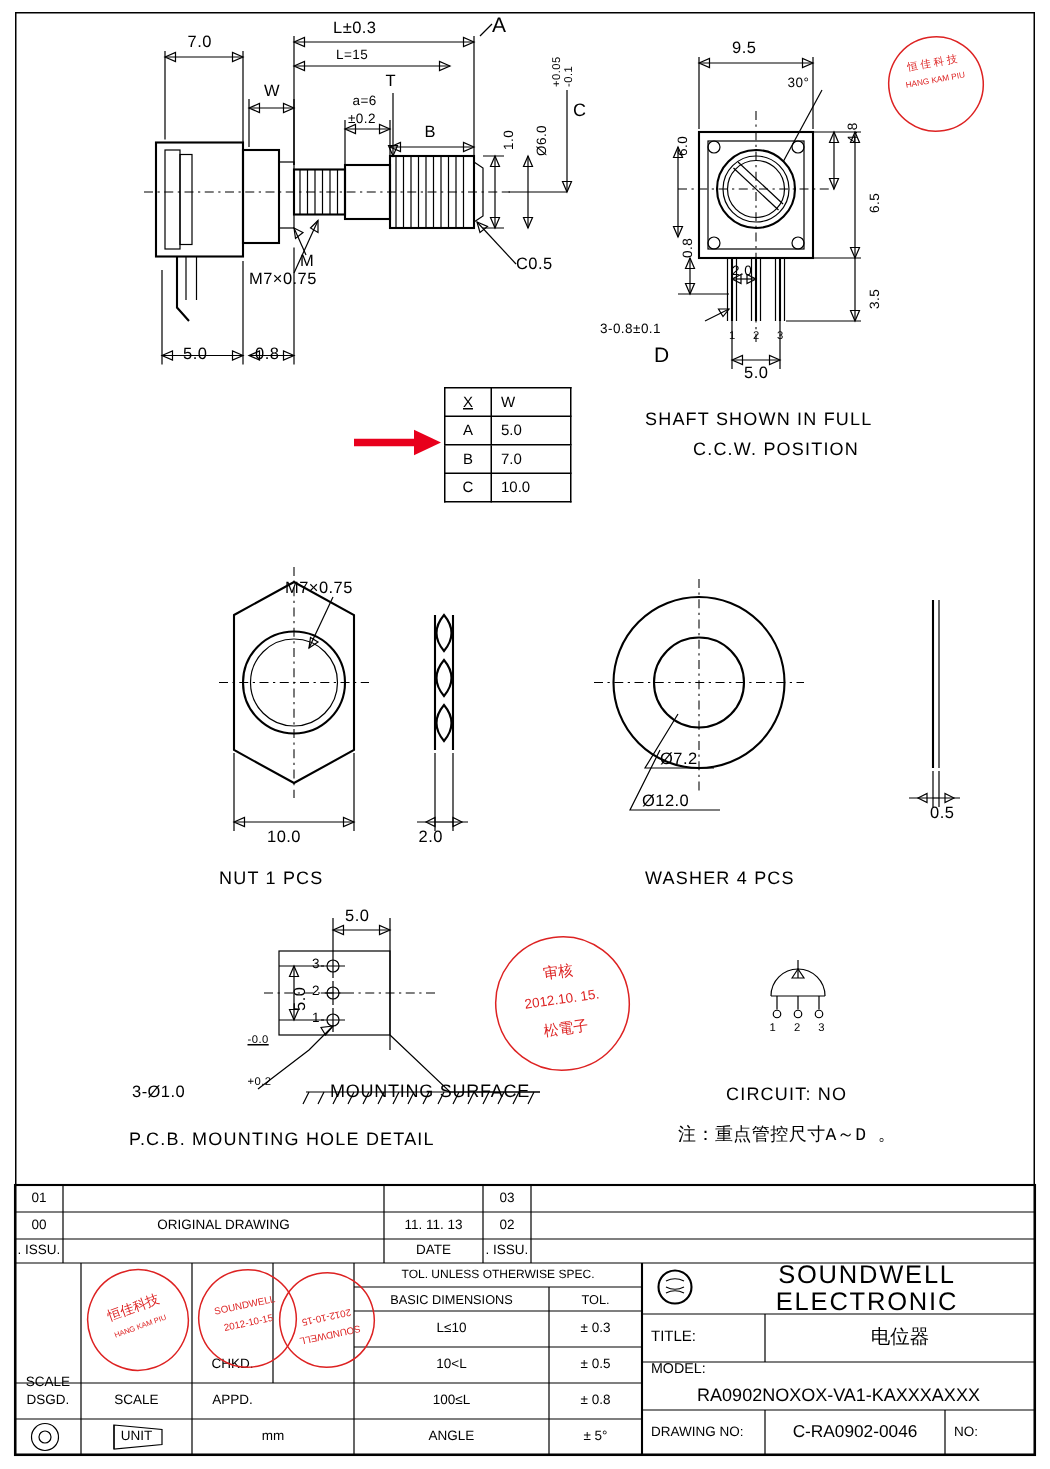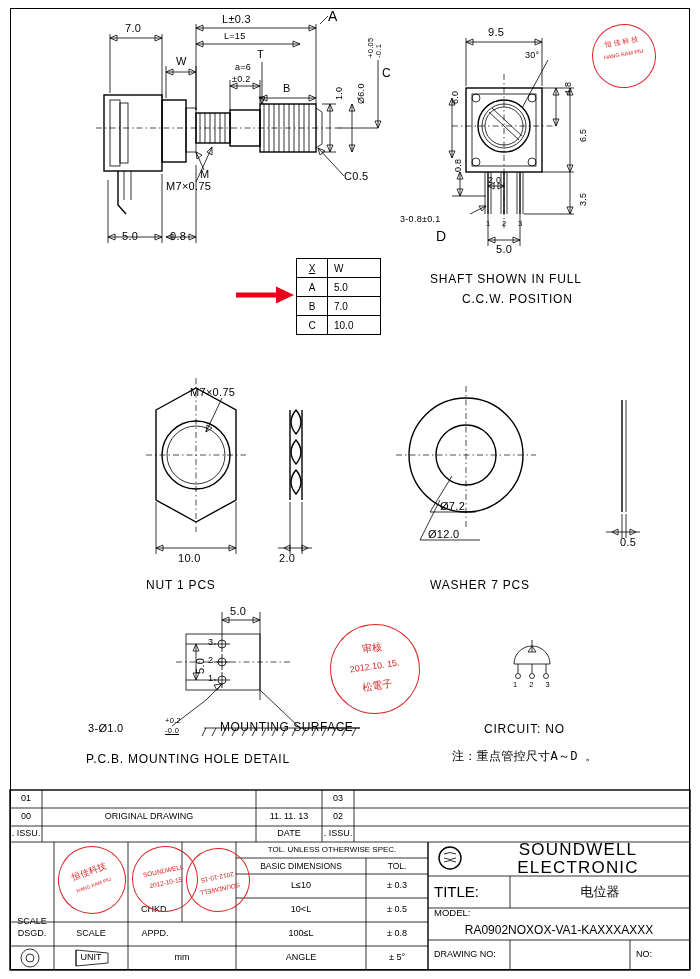--- a/index.html
+++ b/index.html
@@ -394,30 +394,30 @@
   </svg>
 
   <div class="txt" style="left:190px; top:386px;">M7×0.75</div>
   <div class="txt" style="left:178px; top:552px;">10.0</div>
   <div class="txt" style="left:279px; top:552px;">2.0</div>
   <div class="txt md" style="left:146px; top:578px; letter-spacing:0.8px;">NUT  1 PCS</div>
 
   <div class="txt" style="left:440px; top:500px;">Ø7.2</div>
   <div class="txt" style="left:428px; top:528px;">Ø12.0</div>
   <div class="txt" style="left:620px; top:536px;">0.5</div>
-  <div class="txt md" style="left:430px; top:578px; letter-spacing:0.8px;">WASHER   7 PCS</div>
+  <div class="txt md" style="left:430px; top:578px; letter-spacing:0.8px;">WASHER   4 PCS</div>
 
   <div class="txt" style="left:230px; top:605px;">5.0</div>
   <div class="txt rot90" style="left:194px; top:674px;">5.0</div>
   <div class="txt sm" style="left:208px; top:637px;">3</div>
   <div class="txt sm" style="left:208px; top:655px;">2</div>
   <div class="txt sm" style="left:208px; top:673px;">1</div>
   <div class="txt" style="left:88px; top:722px;">3-Ø1.0</div>
   <div class="txt xs" style="left:165px; top:716px;">+0.2</div>
-  <div class="txt xs" style="left:165px; top:726px;text-decoration:underline;">-0.0</div>
+  <div class="txt xs" style="left:165px; top:688px;text-decoration:underline;">-0.0</div>
   <div class="txt md" style="left:196px; top:720px; letter-spacing:0.5px;margin-left:24px;">MOUNTING SURFACE</div>
   <div class="txt md" style="left:86px; top:752px; letter-spacing:0.8px;">P.C.B. MOUNTING HOLE DETAIL</div>
 
   <div class="txt xs" style="left:513px; top:680px; letter-spacing:5px;">1 2 3</div>
   <div class="txt md" style="left:484px; top:722px; letter-spacing:0.8px;">CIRCUIT: NO</div>
 
   <div class="txt md cjk" style="left:452px; top:748px;font-family:Liberation Mono, monospace;">注：重点管控尺寸A～D 。</div>
 
   <div class="seal" style="left:330px; top:624px; width:88px; height:88px; transform:rotate(-8deg);">
     <div style="margin-top:16px; font-size:10px;">审核</div>
@@ -519,20 +519,21 @@
     <div class="seal" style="left:122px; top:56px; width:64px; height:64px; transform:rotate(-12deg); border-width:1.4px;">
       <div style="margin-top:20px; font-size:6.5px;">SOUNDWELL</div>
       <div style="margin-top:5px; font-size:6.5px;">2012-10-15</div>
     </div>
     <div class="seal" style="left:176px; top:58px; width:62px; height:62px; transform:rotate(168deg); border-width:1.4px;">
       <div style="margin-top:18px; font-size:6.5px;">SOUNDWELL</div>
       <div style="margin-top:5px; font-size:6.5px;">2012-10-15</div>
     </div>
 
     <div class="tb-cell brand" style="left:456px; top:52px; width:224px; height:34px; justify-content:flex-start;">SOUNDWELL   ELECTRONIC</div>
-    <div class="tb-cell" style="left:418px; top:86px; width:82px; height:32px; justify-content:flex-start; padding-left:6px; font-size:15px;">TITLE:</div>
+    <div class="tb-cell" style="left:418px; top:86px; width:82px; height:32px; justify-content:flex-start; padding-left:6px; font-size:10px;">TITLE:</div>
     <div class="tb-cell cjk" style="left:500px; top:86px; width:180px; height:32px; font-size:13px;">电位器</div>
     <div class="tb-cell" style="left:418px; top:118px; width:100px; height:14px; justify-content:flex-start; padding-left:6px; font-size:9.5px; top:116px;">MODEL:</div>
     <div class="tb-cell" style="left:418px; top:130px; width:262px; height:20px; font-size:12px;">RA0902NOXOX-VA1-KAXXXAXXX</div>
     <div class="tb-cell" style="left:418px; top:150px; width:82px; height:30px; justify-content:flex-start; padding-left:6px; font-size:9px;">DRAWING NO:</div>
+    <div class="tb-cell" style="left:500px; top:150px; width:120px; height:30px; font-size:11.5px;">C-RA0902-0046</div>
     <div class="tb-cell" style="left:620px; top:150px; width:60px; height:30px; justify-content:flex-start; padding-left:6px; font-size:9px;">NO:</div>
   </div>
 </div>
 
 </body></html>

